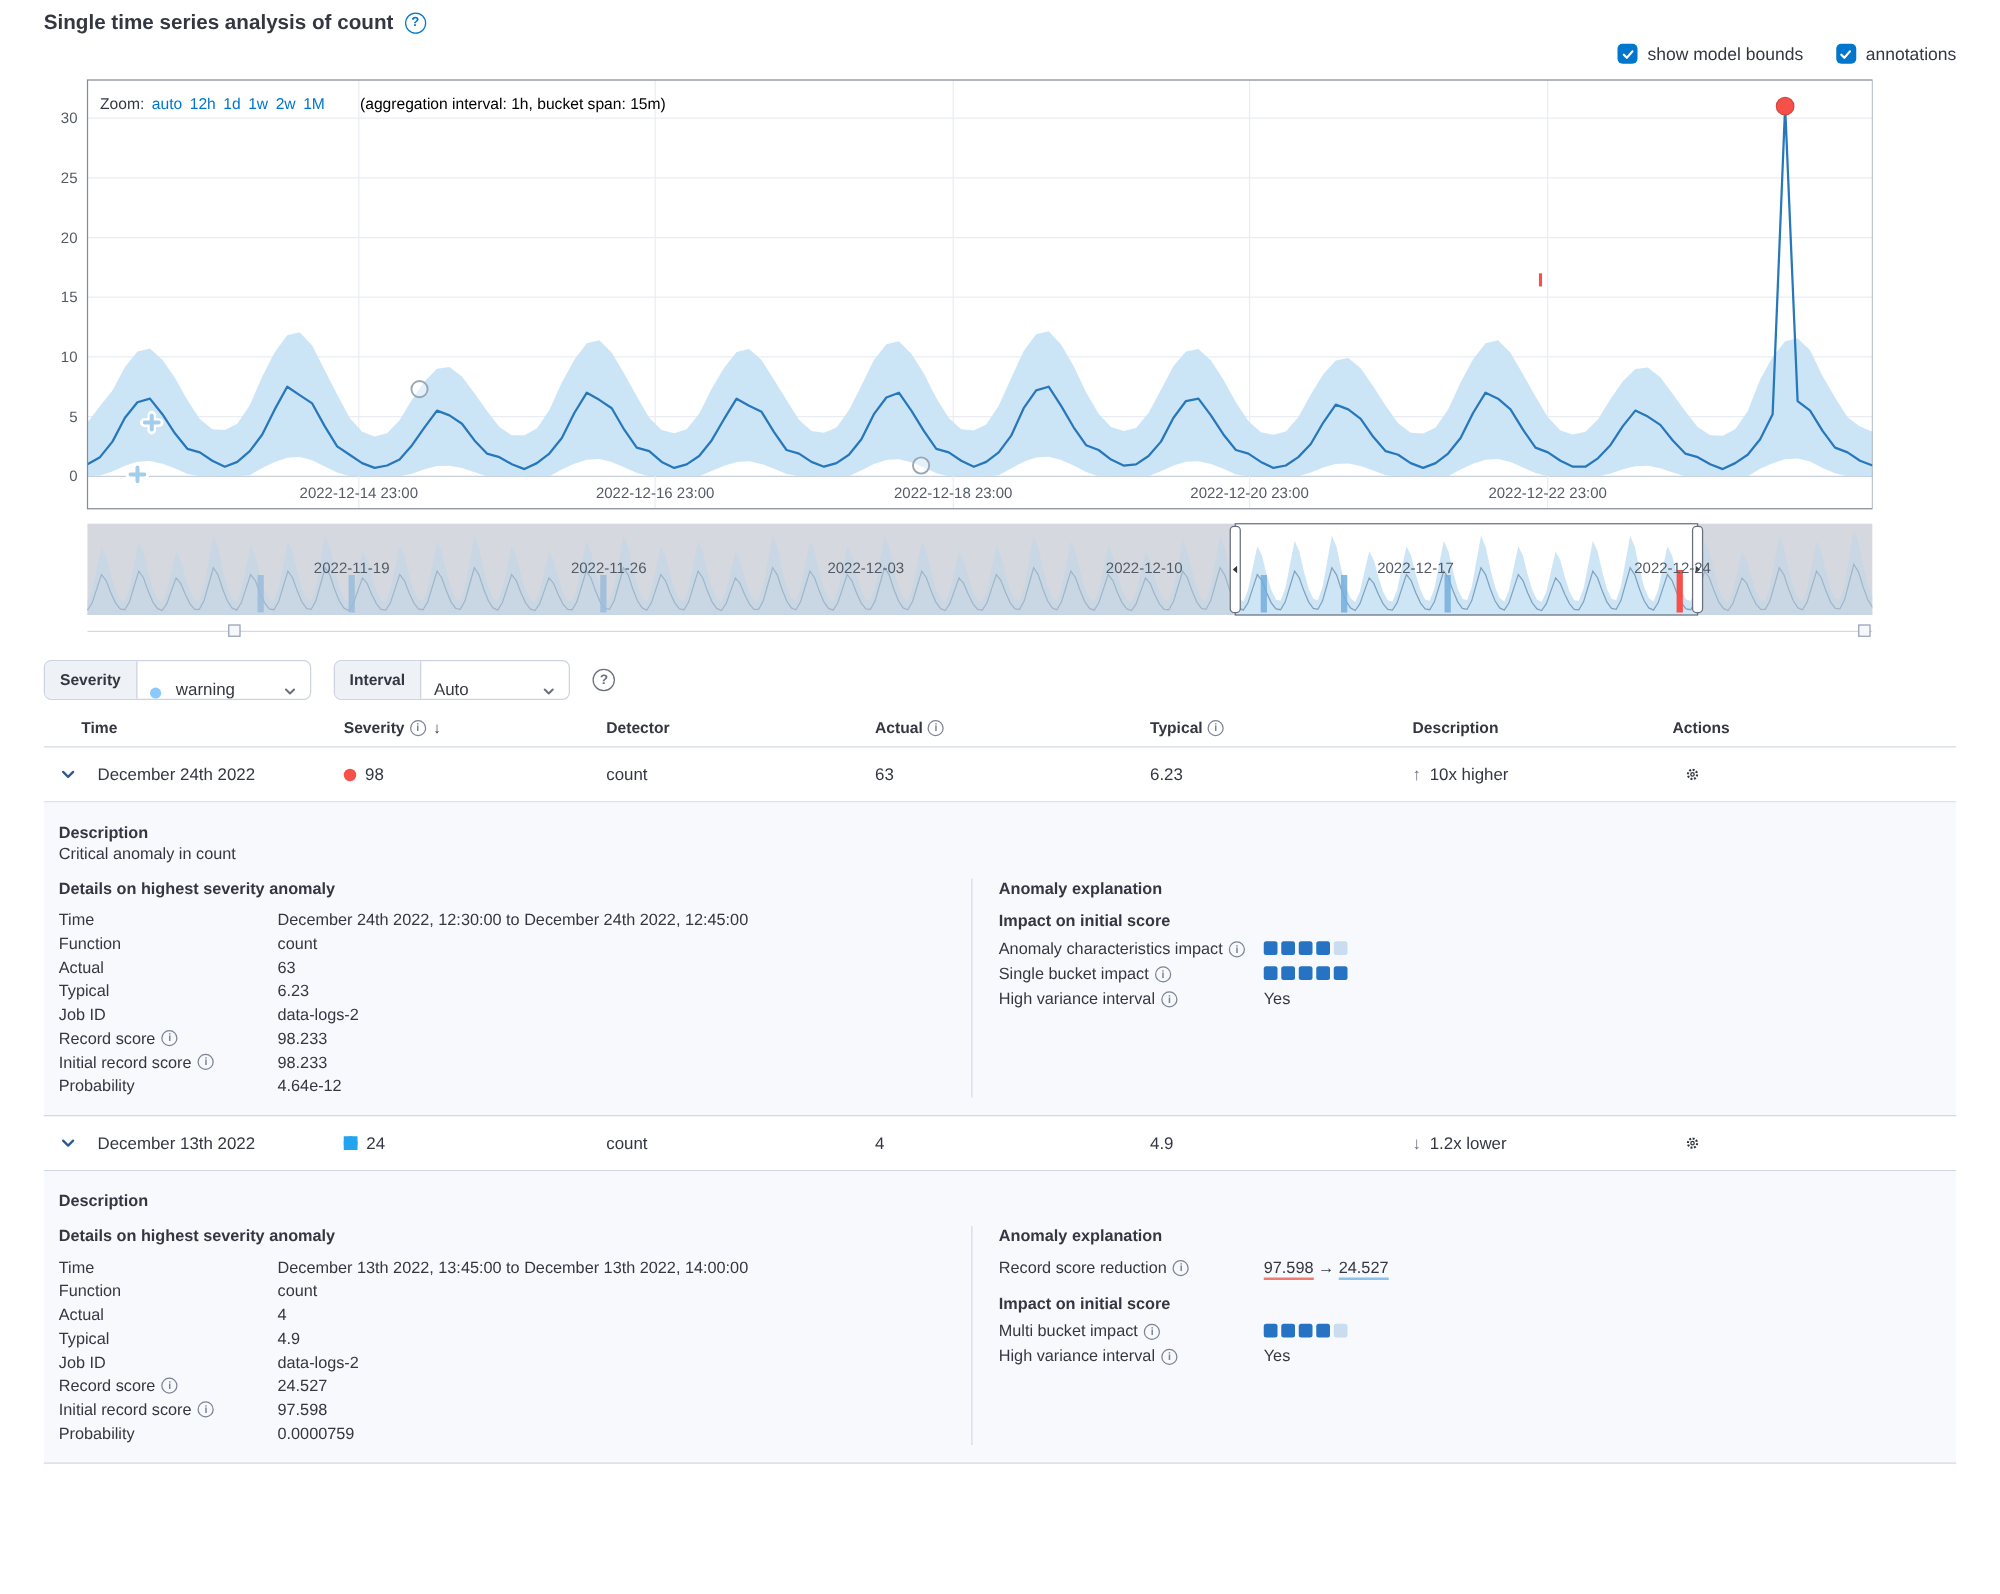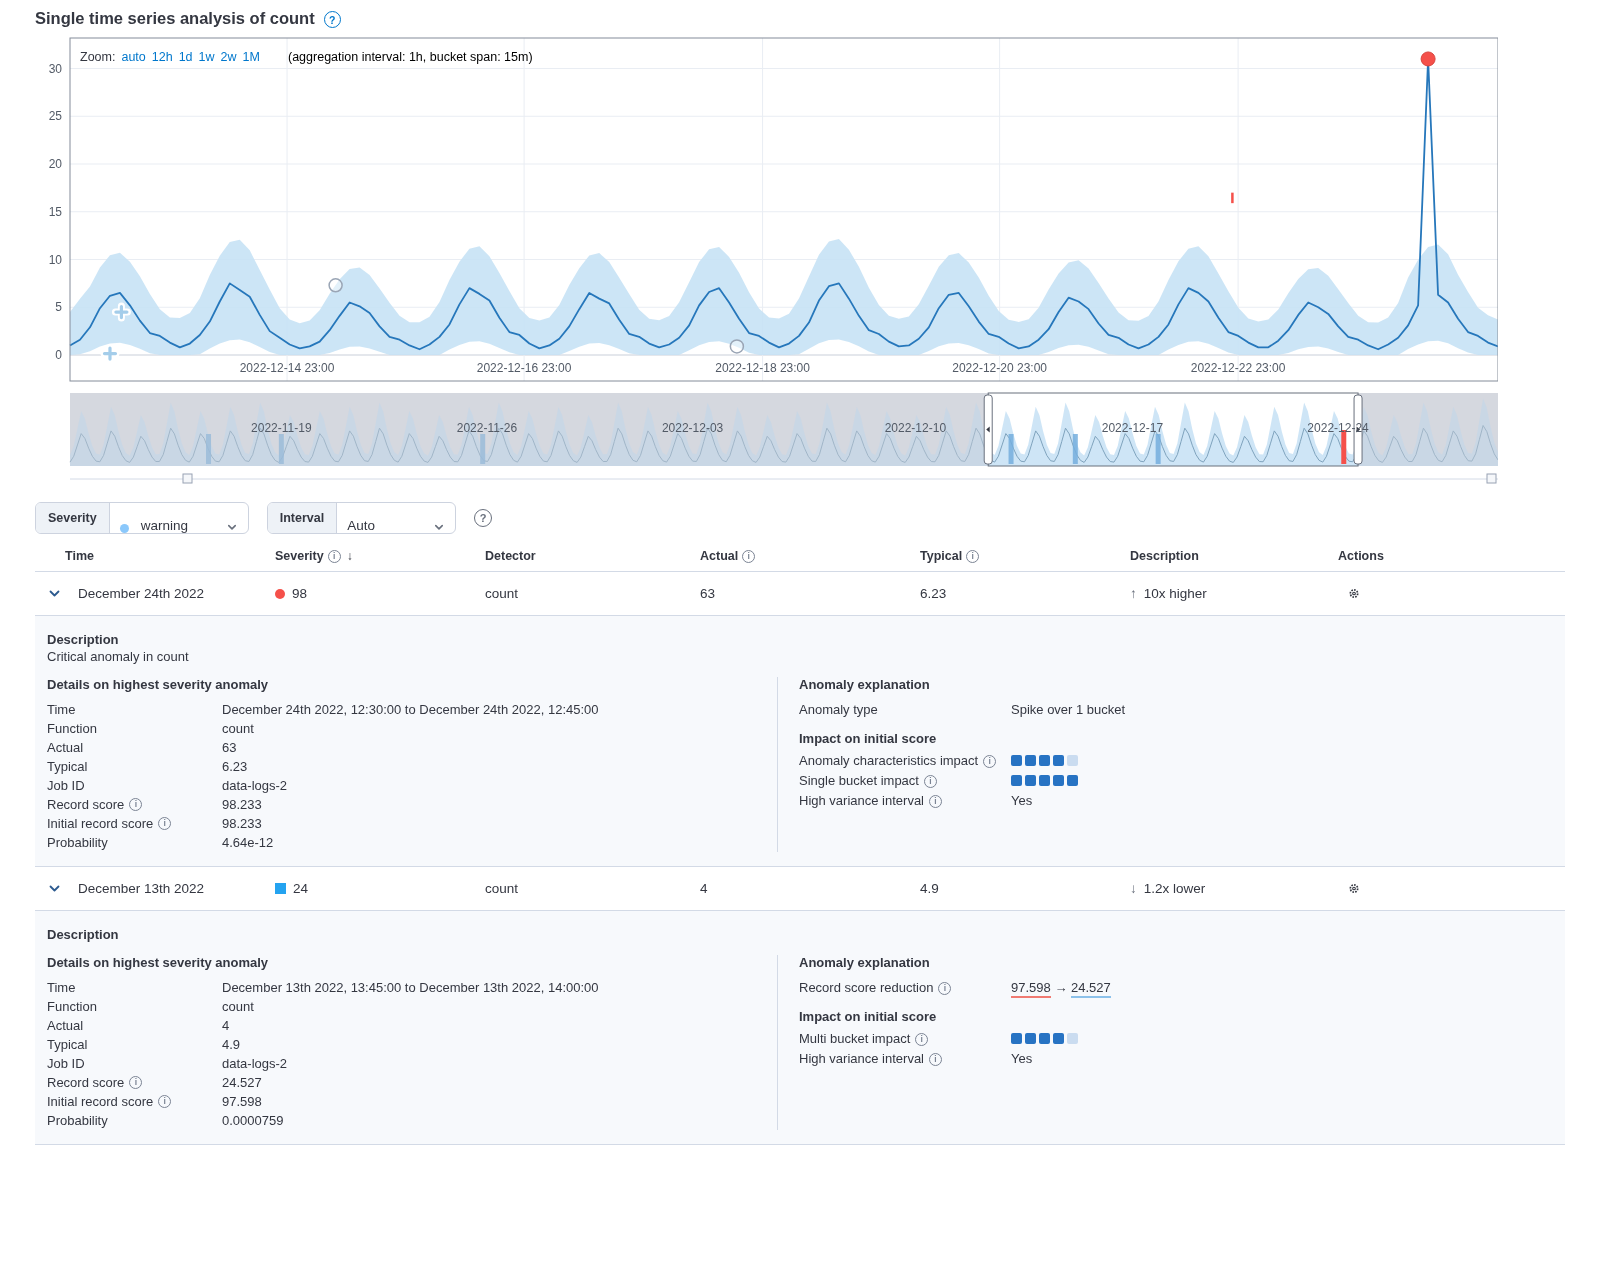--- a/index.html
+++ b/index.html
@@ -1,21 +1,21 @@
 <!DOCTYPE html>
 <html><head>
 <meta charset="utf-8">
 <style>
   *{box-sizing:border-box}
   html,body{margin:0;padding:0}
   body{width:1600px;height:1275px;overflow:hidden;background:#fff;color:#343741;
        font-family:"Liberation Sans",sans-serif;font-size:13px}
   .page{padding:8px 35px 0;position:relative}
 
-  .header-row{display:flex;align-items:flex-end;gap:9px;height:20px}
+  .header-row{display:flex;align-items:center;gap:9px;height:20px}
   .page-title{font-size:16.5px;font-weight:700;margin:0}
   .title-ic{width:17px;height:17px;border:1.6px solid #0077cc;border-radius:50%;color:#0077cc;
             font-size:10.5px;font-weight:700;display:inline-flex;align-items:center;justify-content:center}
 
   .toggles{display:flex;justify-content:flex-end;gap:26px;margin-top:4px;height:22px;align-items:center}
   .toggle{display:flex;align-items:center;gap:8px;font-size:14px;cursor:pointer}
   .cbox{width:16px;height:16px;border-radius:4px;background:#0077cc;display:flex;align-items:center;justify-content:center;flex:none}
 
   .chart-wrap{position:relative;margin-top:8px;height:454px}
   .zoom-row{position:absolute;left:45px;top:14px;display:flex;gap:6px;align-items:center;font-size:12.5px;z-index:2}
@@ -73,20 +73,38 @@
 </head>
 <body>
 
 <div class="page">
 
   <div class="header-row">
     <h1 class="page-title">Single time series analysis of count</h1>
     <span class="title-ic">?</span>
   </div>
 
+  <div class="toggles">
+    <label class="toggle">
+      <span class="cbox">
+        <svg width="11" height="11" viewBox="0 0 16 16">
+            <path d="M3 8.5l3.5 3.5L13 4.5" fill="none" stroke="#fff" stroke-width="2.6" stroke-linecap="round" stroke-linejoin="round"></path>
+          </svg>
+      </span>
+      <span>show model bounds</span>
+    </label>
+    <label class="toggle">
+      <span class="cbox">
+        <svg width="11" height="11" viewBox="0 0 16 16">
+            <path d="M3 8.5l3.5 3.5L13 4.5" fill="none" stroke="#fff" stroke-width="2.6" stroke-linecap="round" stroke-linejoin="round"></path>
+          </svg>
+      </span>
+      <span>annotations</span>
+    </label>
+  </div>
 
   <div class="chart-wrap">
     <div class="zoom-row">
       <span class="zoom-label">Zoom:</span>
 
     <a class="zoom-link">auto</a>
         <a class="zoom-link">12h</a>
         <a class="zoom-link">1d</a>
         <a class="zoom-link">1w</a>
         <a class="zoom-link">2w</a>
@@ -315,26 +333,20 @@
             <div class="kv">
               <span class="kv-label">
                 <span>Probability</span>
               </span>
               <span class="kv-value">4.64e-12</span>
             </div>
           </div>
       </div>
       <div class="col-right">
         <div class="sec-h">Anomaly explanation</div>
-        <div>
-            <div class="exp-row">
-              <span class="exp-label">Anomaly type</span>
-              <span class="exp-value">Spike over 1 bucket</span>
-            </div>
-          </div>
         <div class="sec-h impact-h">Impact on initial score</div>
         <div>
             <div class="exp-row">
               <span class="exp-label">Anomaly characteristics impact<span class="help-ic">i</span></span>
               <span class="exp-value"><span class="sq" style="background: rgb(39, 115, 195);"></span><span class="sq" style="background: rgb(39, 115, 195);"></span><span class="sq" style="background: rgb(39, 115, 195);"></span><span class="sq" style="background: rgb(39, 115, 195);"></span><span class="sq" style="background: rgb(202, 220, 240);"></span></span>
             </div>
             <div class="exp-row">
               <span class="exp-label">Single bucket impact<span class="help-ic">i</span></span>
               <span class="exp-value"><span class="sq" style="background: rgb(39, 115, 195);"></span><span class="sq" style="background: rgb(39, 115, 195);"></span><span class="sq" style="background: rgb(39, 115, 195);"></span><span class="sq" style="background: rgb(39, 115, 195);"></span><span class="sq" style="background: rgb(39, 115, 195);"></span></span>
             </div>

